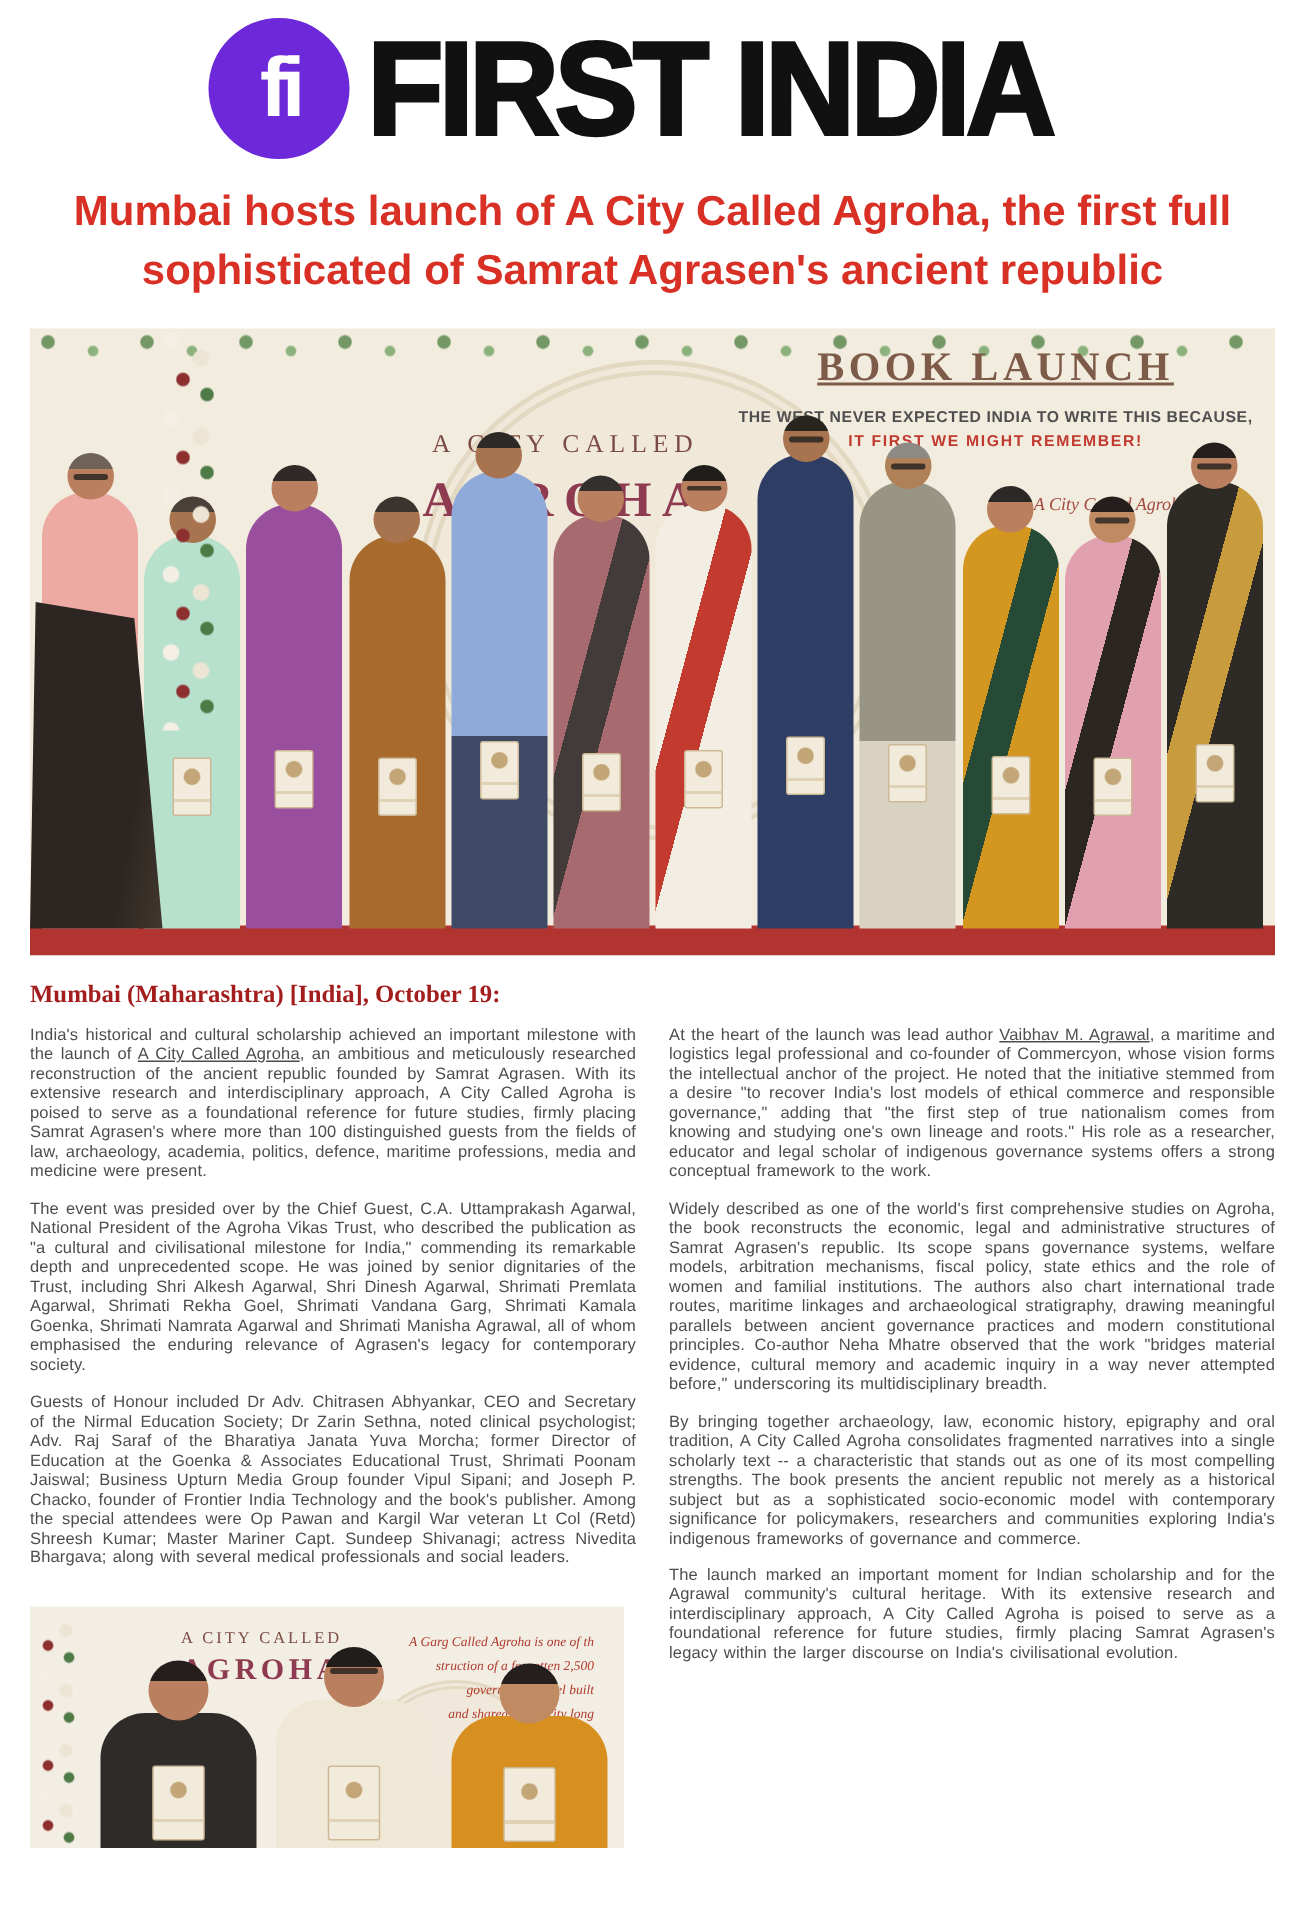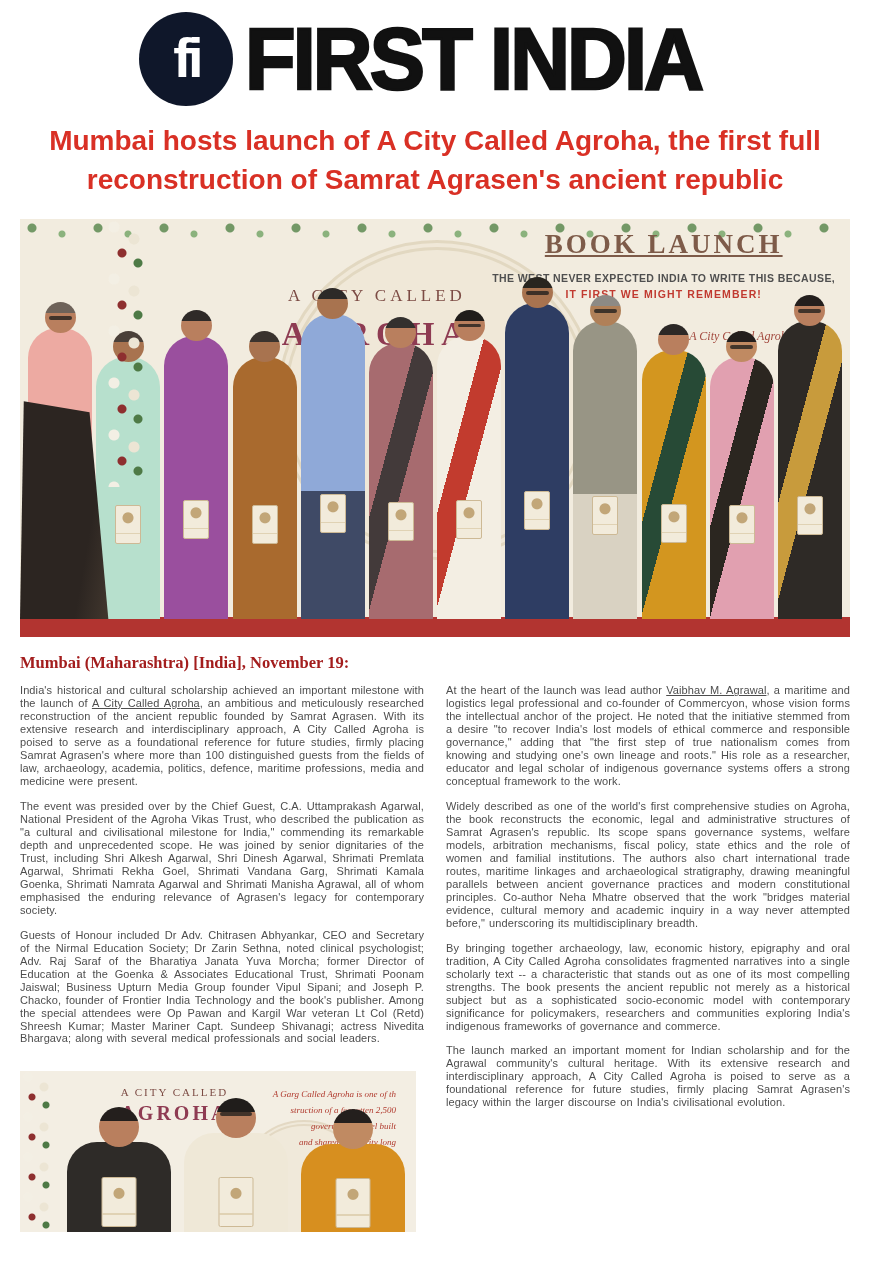--- a/index.html
+++ b/index.html
@@ -1,21 +1,21 @@
 <!DOCTYPE html>
 <html><head>
 <meta charset="utf-8">
 <style>
   html,body{margin:0;padding:0;}
   body{width:870px;height:1280px;background:#ffffff;overflow:hidden;
        font-family:"Liberation Sans",sans-serif;position:relative;}
 
   
   .masthead{margin-top:10px;height:98px;display:flex;align-items:center;justify-content:center;gap:12px;}
-  .logo-badge{width:94px;height:94px;border-radius:50%;background:#0f172a;color:#fff;
+  .logo-badge{width:94px;height:94px;border-radius:50%;background:#6d28d9;color:#fff;
       display:flex;align-items:center;justify-content:center;font-weight:bold;
       font-size:56px;letter-spacing:-4px;padding-bottom:4px;box-sizing:border-box;}
   .logo-text{font-size:88px;font-weight:bold;color:#111;letter-spacing:-3px;
       -webkit-text-stroke:2.6px #111;transform:scaleX(.94);transform-origin:left center;white-space:nowrap;line-height:1;}
 
   
   .headline{margin:14px auto 0;width:790px;text-align:center;font-size:28px;font-weight:bold;
       color:#d93025;line-height:1.38;}
 
   
@@ -90,21 +90,21 @@
       font-size:21px;color:#c21414;padding-right:2px;}
 </style>
 </head>
 <body>
 
 <header class="masthead">
   <div class="logo-badge">fi</div>
   <div class="logo-text">FIRST INDIA</div>
 </header>
 
-<h1 class="headline">Mumbai hosts launch of A City Called Agroha, the first full reconstruction of Samrat Agrasen's ancient republic</h1>
+<h1 class="headline">Mumbai hosts launch of A City Called Agroha, the first full sophisticated of Samrat Agrasen's ancient republic</h1>
 
 <figure class="photo-main" style="margin-block:0;margin-inline:20px;margin-top:20px;">
   <div class="top-leaves"></div>
   <div class="arch-ring"></div>
   <div class="arch-text">
     <div class="arch-t1">A CITY CALLED</div>
     <div class="arch-t2">AGROHA</div>
   </div>
   <div class="banner-block">
     <div class="banner-title">BOOK LAUNCH</div>
@@ -189,21 +189,21 @@
         </div>
         <div class="p-torso" style="background: linear-gradient(105deg, rgb(46, 42, 38) 34%, rgb(200, 155, 60) 34%, rgb(200, 155, 60) 52%, rgb(46, 42, 38) 52%);"></div>
         <div class="p-book"></div>
       </div>
     </div>
   <div class="podium"></div>
   <div class="carpet"></div>
 </figure>
 
 <section class="article">
-  <div class="dateline">Mumbai (Maharashtra) [India], November 19:</div>
+  <div class="dateline">Mumbai (Maharashtra) [India], October 19:</div>
   <div class="cols">
     <div class="col">
       <p class="para"><span>India's historical and cultural scholarship achieved an important milestone with the launch of </span><span class="inline-link">A City Called Agroha</span><span>, an ambitious and meticulously researched reconstruction of the ancient republic founded by Samrat Agrasen. With its extensive research and interdisciplinary approach, A City Called Agroha is poised to serve as a foundational reference for future studies, firmly placing Samrat Agrasen's where more than 100 distinguished guests from the fields of law, archaeology, academia, politics, defence, maritime professions, media and medicine were present.</span></p>
       <p class="para"><span>The event was presided over by the Chief Guest, C.A. Uttamprakash Agarwal, National President of the Agroha Vikas Trust, who described the publication as "a cultural and civilisational milestone for India," commending its remarkable depth and unprecedented scope. He was joined by senior dignitaries of the Trust, including Shri Alkesh Agarwal, Shri Dinesh Agarwal, Shrimati Premlata Agarwal, Shrimati Rekha Goel, Shrimati Vandana Garg, Shrimati Kamala Goenka, Shrimati Namrata Agarwal and Shrimati Manisha Agrawal, all of whom emphasised the enduring relevance of Agrasen's legacy for contemporary society.</span></p>
       <p class="para"><span>Guests of Honour included Dr Adv. Chitrasen Abhyankar, CEO and Secretary of the Nirmal Education Society; Dr Zarin Sethna, noted clinical psychologist; Adv. Raj Saraf of the Bharatiya Janata Yuva Morcha; former Director of Education at the Goenka &amp; Associates Educational Trust, Shrimati Poonam Jaiswal; Business Upturn Media Group founder Vipul Sipani; and Joseph P. Chacko, founder of Frontier India Technology and the book's publisher. Among the special attendees were Op Pawan and Kargil War veteran Lt Col (Retd) Shreesh Kumar; Master Mariner Capt. Sundeep Shivanagi; actress Nivedita Bhargava; along with several medical professionals and social leaders.</span></p>
       <figure class="photo-secondary" style="margin:26px 0 0;">
         <div class="garland-strip"></div>
         <div class="arch-ring"></div>
         <div class="arch-text">
           <div class="arch-t1">A CITY CALLED</div>

